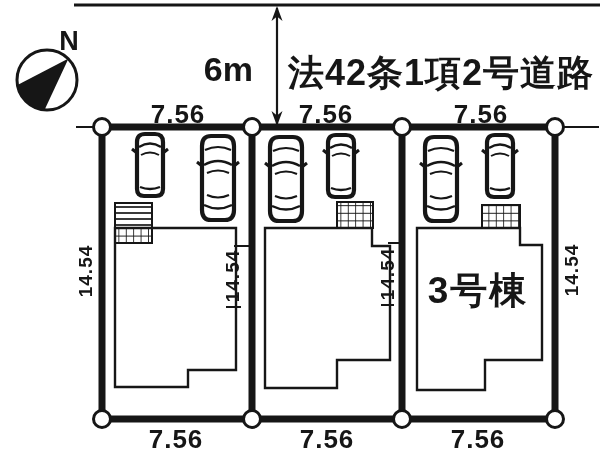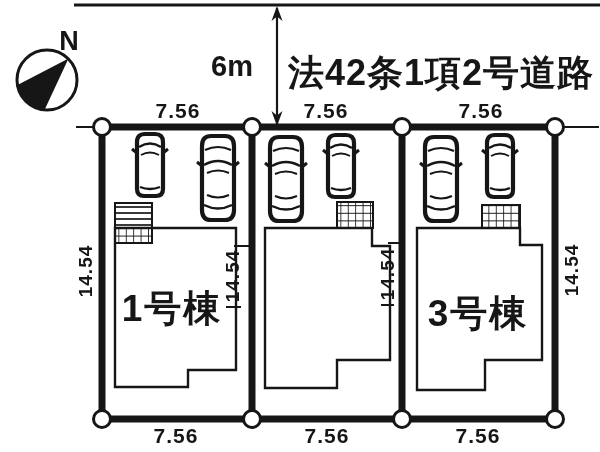--- a/index.html
+++ b/index.html
@@ -5,23 +5,23 @@
   :root { --ink: #161616; --paper: #ffffff; }
   html,body { margin:0; padding:0; background:#888; }
   .canvas {
     position:relative; width:600px; height:452px; background:var(--paper);
     font-family:"Liberation Sans","DejaVu Sans",sans-serif; color:var(--ink);
     overflow:hidden;
   }
   .canvas svg { position:absolute; left:0; top:0; }
   .lbl { position:absolute; white-space:nowrap; color:var(--ink); }
   .north-lbl { font-size:27px; font-weight:800; transform:translate(-50%,-50%); }
-  .road-width { font-size:29px; font-weight:600; transform:translate(-100%,0); }
+  .road-width { font-size:34px; font-weight:600; transform:translate(-100%,0); }
   .road-name { font-size:36px; font-weight:600; letter-spacing:1px; }
-  .hdim { font-size:21px; font-weight:700; letter-spacing:1px; transform:translate(-50%,0); }
+  .hdim { font-size:26px; font-weight:700; letter-spacing:1px; transform:translate(-50%,0); }
   .vdim { font-size:19px; font-weight:700; letter-spacing:1px; transform:translate(-50%,-50%) rotate(-90deg); }
   .bldg-lbl { font-size:37px; font-weight:800; letter-spacing:2px; transform:translate(-50%,-50%); }
 </style>
 </head>
 <body>
 
 <div class="canvas">
 
   <svg width="600" height="452" viewBox="0 0 600 452">
     <defs>
@@ -114,16 +114,15 @@
 
   <div class="lbl hdim" style="left:176px; top:424px;">7.56</div>
   <div class="lbl hdim" style="left:327px; top:424px;">7.56</div>
   <div class="lbl hdim" style="left:478px; top:424px;">7.56</div>
 
   <div class="lbl vdim" style="left:86px; top:271px;">14.54</div>
   <div class="lbl vdim" style="left:233px; top:276px;">14.54</div>
   <div class="lbl vdim" style="left:388px; top:274px;">14.54</div>
   <div class="lbl vdim" style="left:572px; top:270px;">14.54</div>
 
-  <div class="lbl bldg-lbl" style="left:172px; top:309px;">1号棟</div>
-  <div class="lbl bldg-lbl" style="left:478px; top:314px;">3号棟</div>
+  <div class="lbl bldg-lbl" style="left:478px; top:291px;">3号棟</div>
 
 </div>
 
 </body></html>

